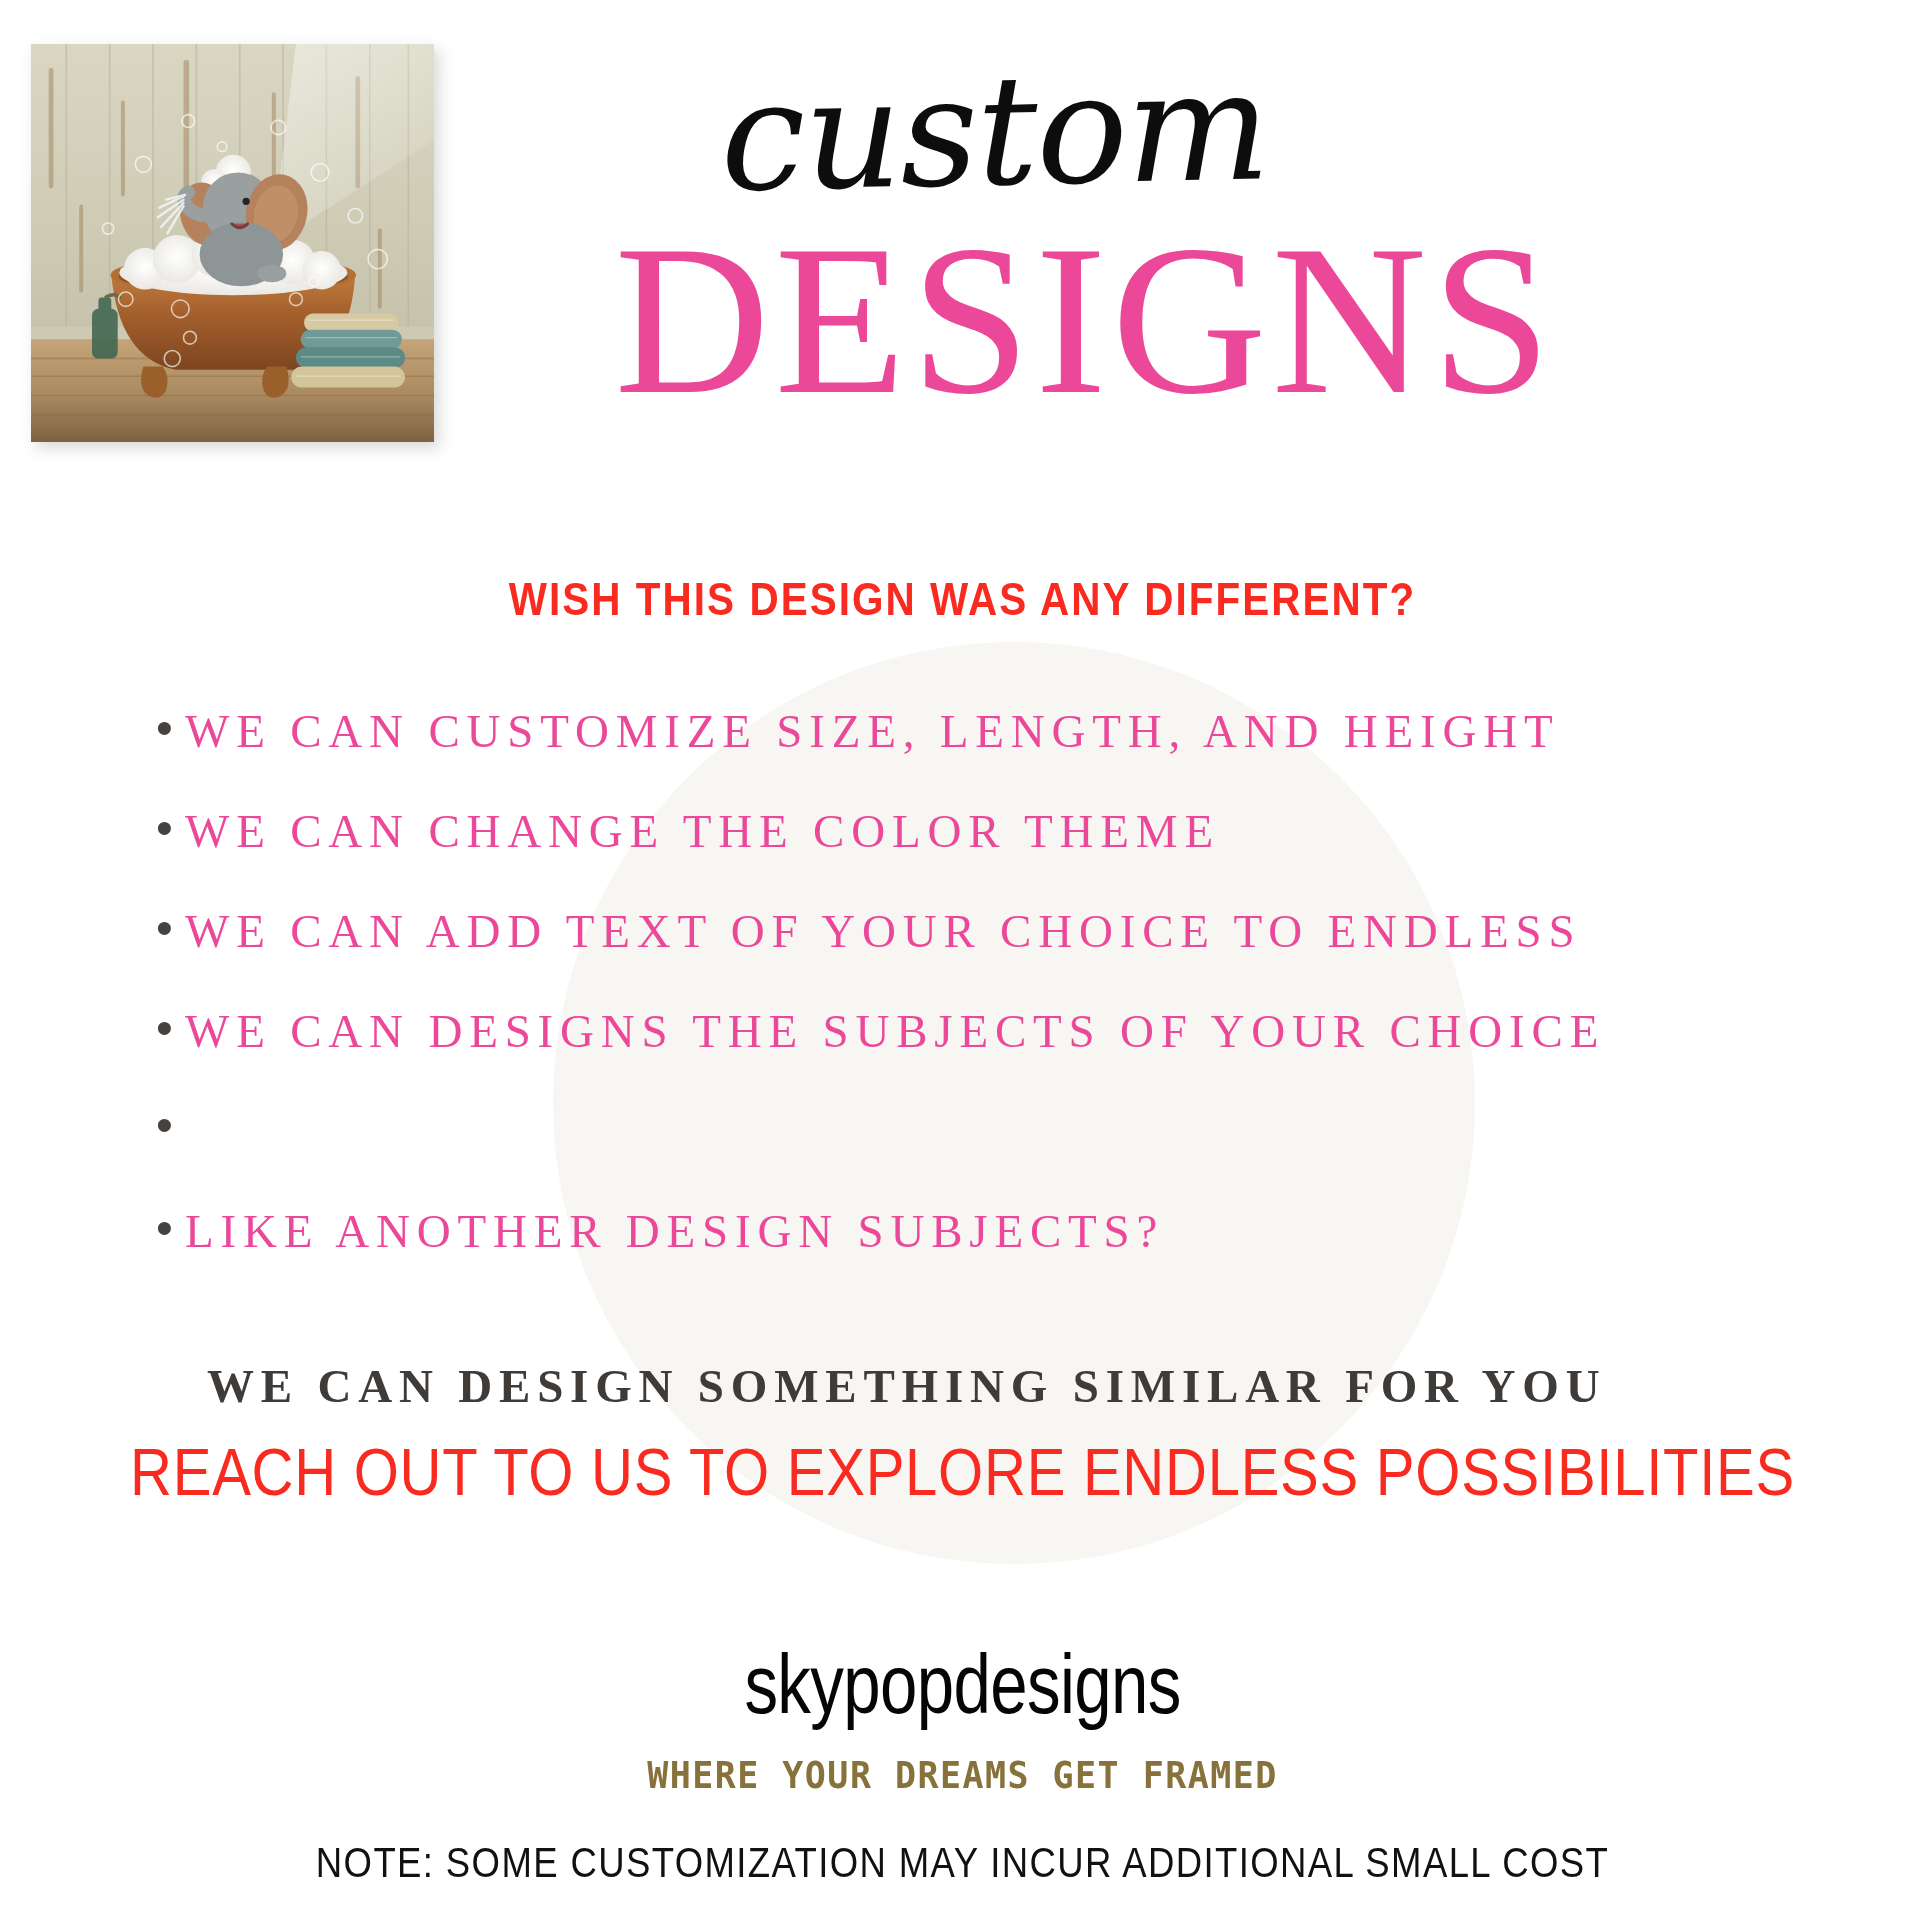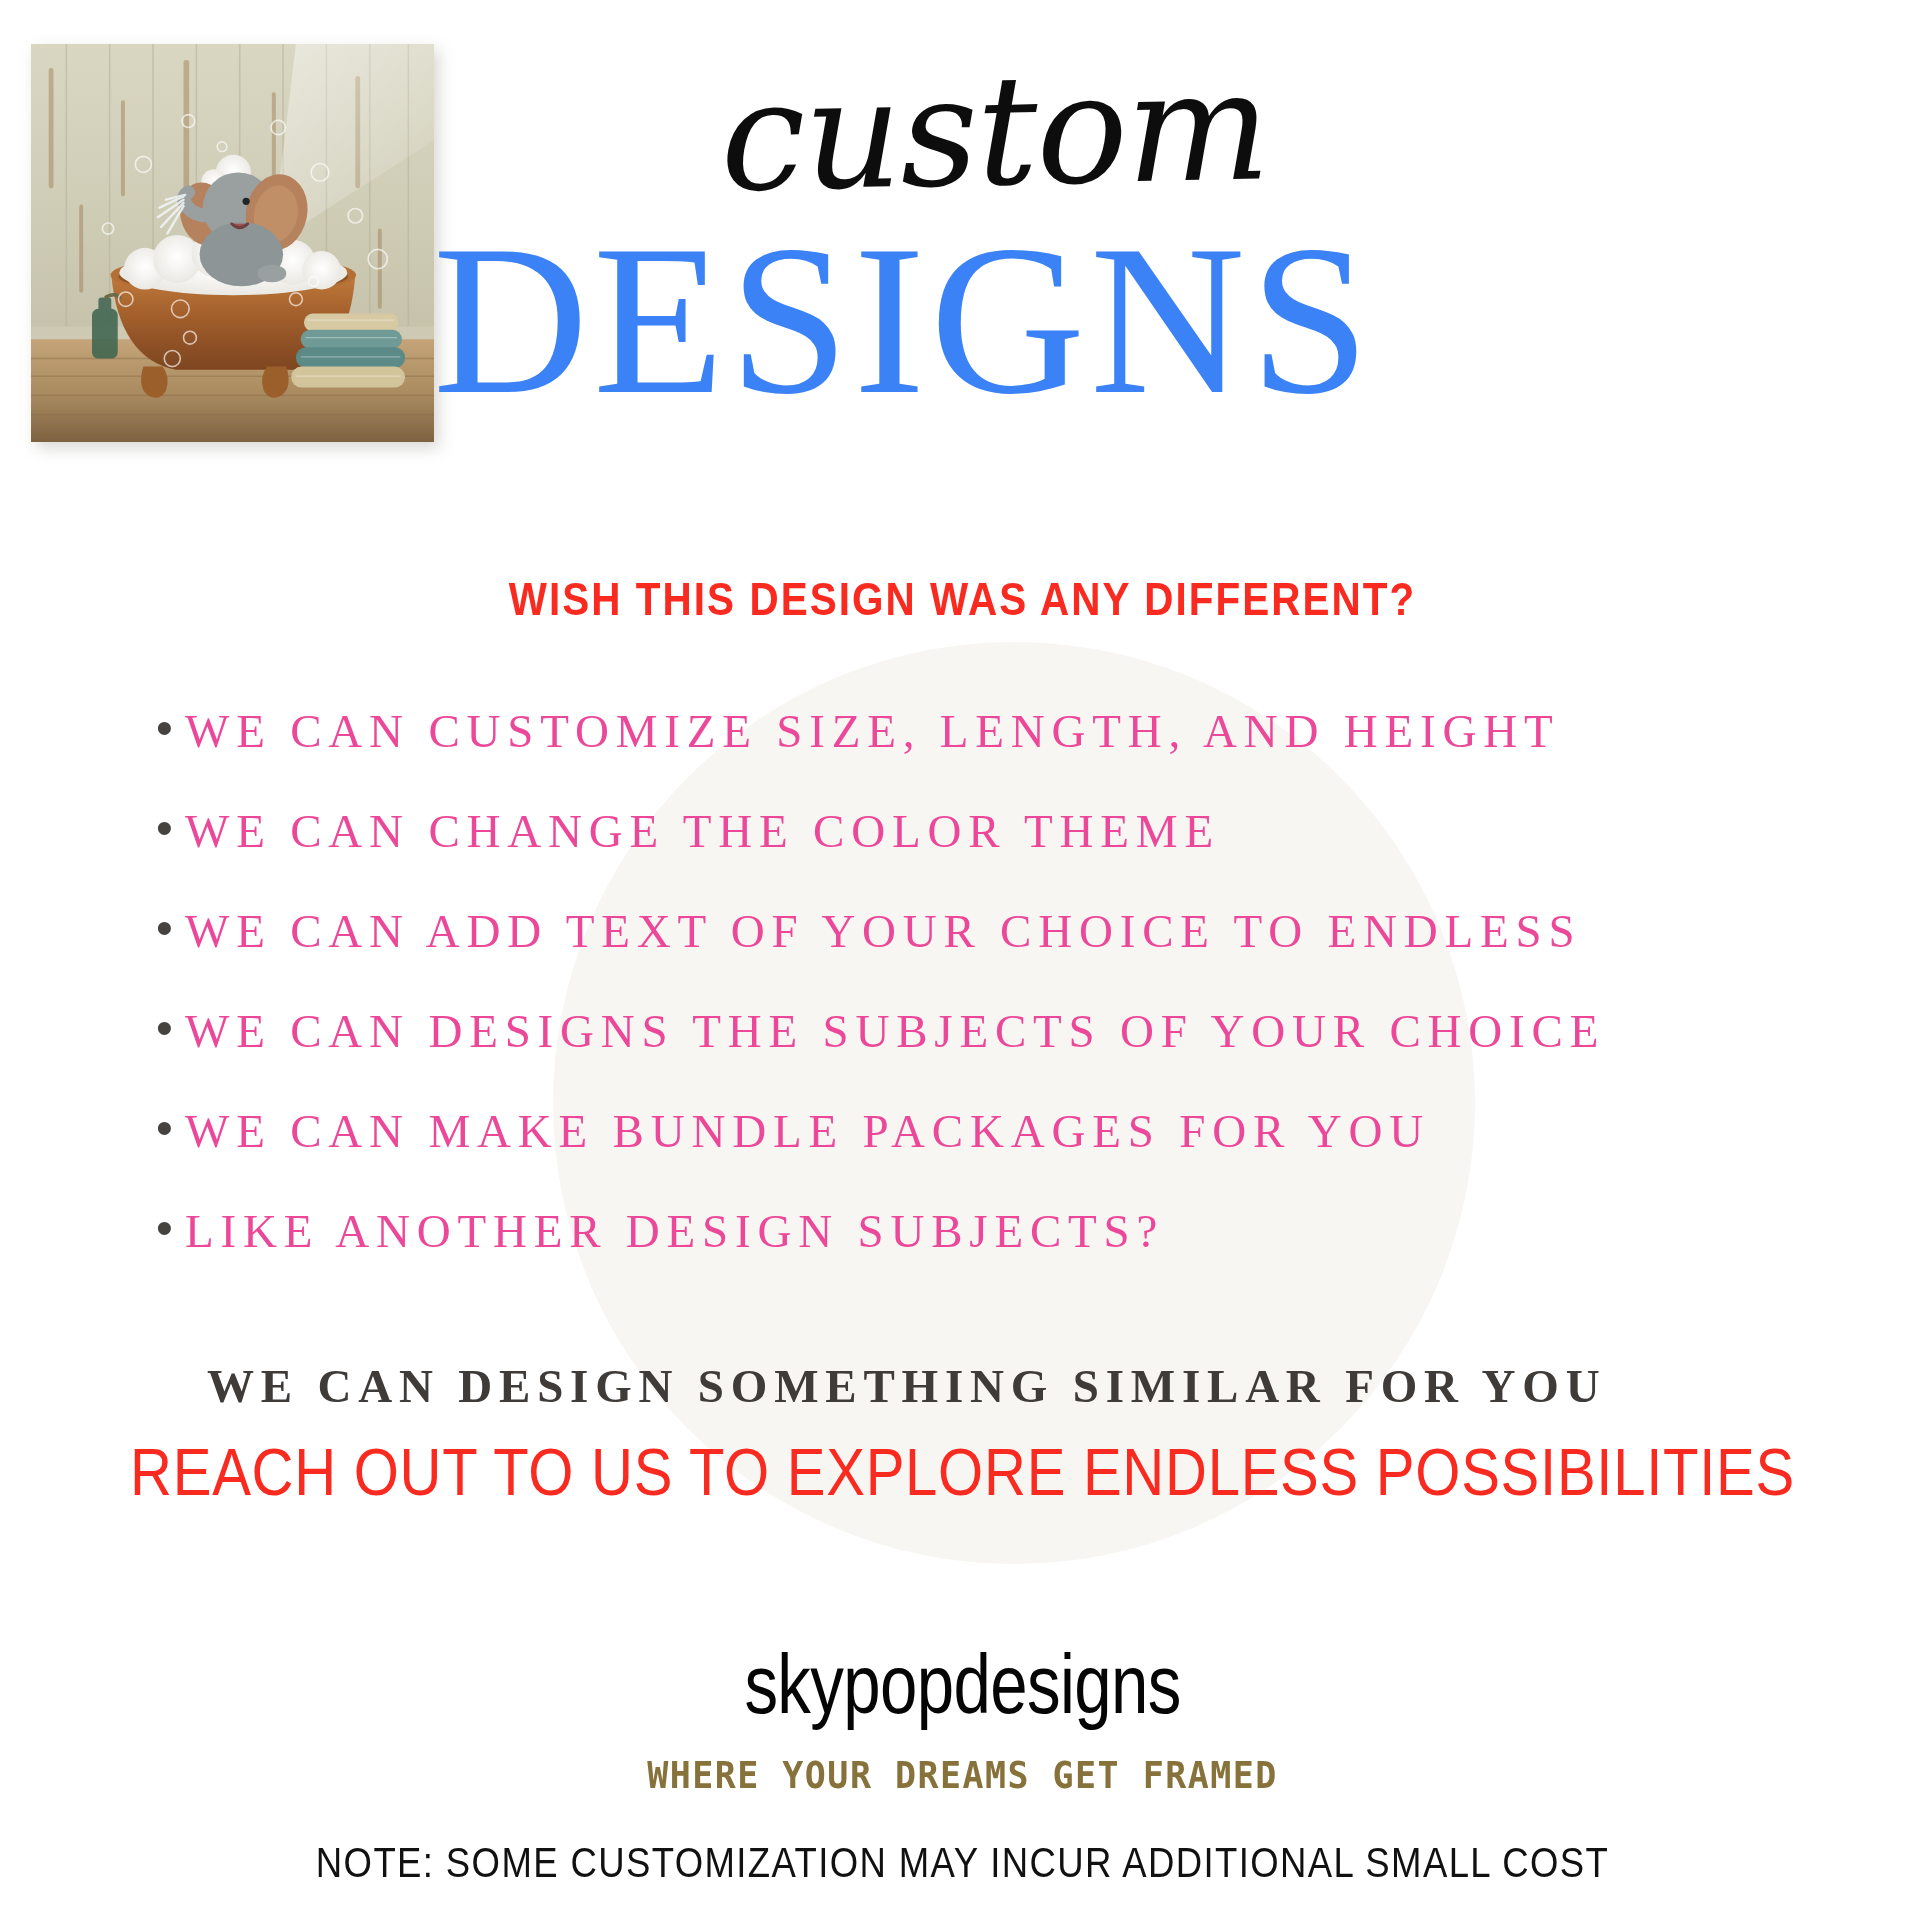--- a/index.html
+++ b/index.html
@@ -68,25 +68,25 @@
     transform: rotate(-1.2deg);
     display: block;
     margin: 0 0 3.2px 0;
     text-align: center;
   }
   .big-word {
     font-family: "Liberation Serif", serif;
     font-weight: 400;
     font-size: 215px;
     line-height: 0.95;
-    color: #3b82f6;
+    color: #ec4899;
     letter-spacing: 4.8px;
     display: block;
     margin: 9.6px 0 0 0;
-    text-align: left;
+    text-align: right;
   }
 
   
   .subtitle {
     position: absolute;
     left: 0;
     top: 571px;
     width: 1925px;
     text-align: center;
     z-index: 4;
@@ -381,21 +381,20 @@
     <li class="bullet-row">
       <span class="bullet-dot">•</span>
       <span class="bullet-text">WE CAN ADD TEXT OF YOUR CHOICE TO ENDLESS</span>
     </li>
     <li class="bullet-row">
       <span class="bullet-dot">•</span>
       <span class="bullet-text">WE CAN DESIGNS THE SUBJECTS OF YOUR CHOICE</span>
     </li>
     <li class="bullet-row">
       <span class="bullet-dot">•</span>
-      <span class="bullet-text">WE CAN MAKE BUNDLE PACKAGES FOR YOU</span>
     </li>
     <li class="bullet-row">
       <span class="bullet-dot">•</span>
       <span class="bullet-text">LIKE ANOTHER DESIGN SUBJECTS?</span>
     </li>
   </ul>
 
   <div class="continuation">WE CAN DESIGN SOMETHING SIMILAR FOR YOU</div>
 
   <div class="cta">REACH OUT TO US TO EXPLORE ENDLESS POSSIBILITIES</div>

